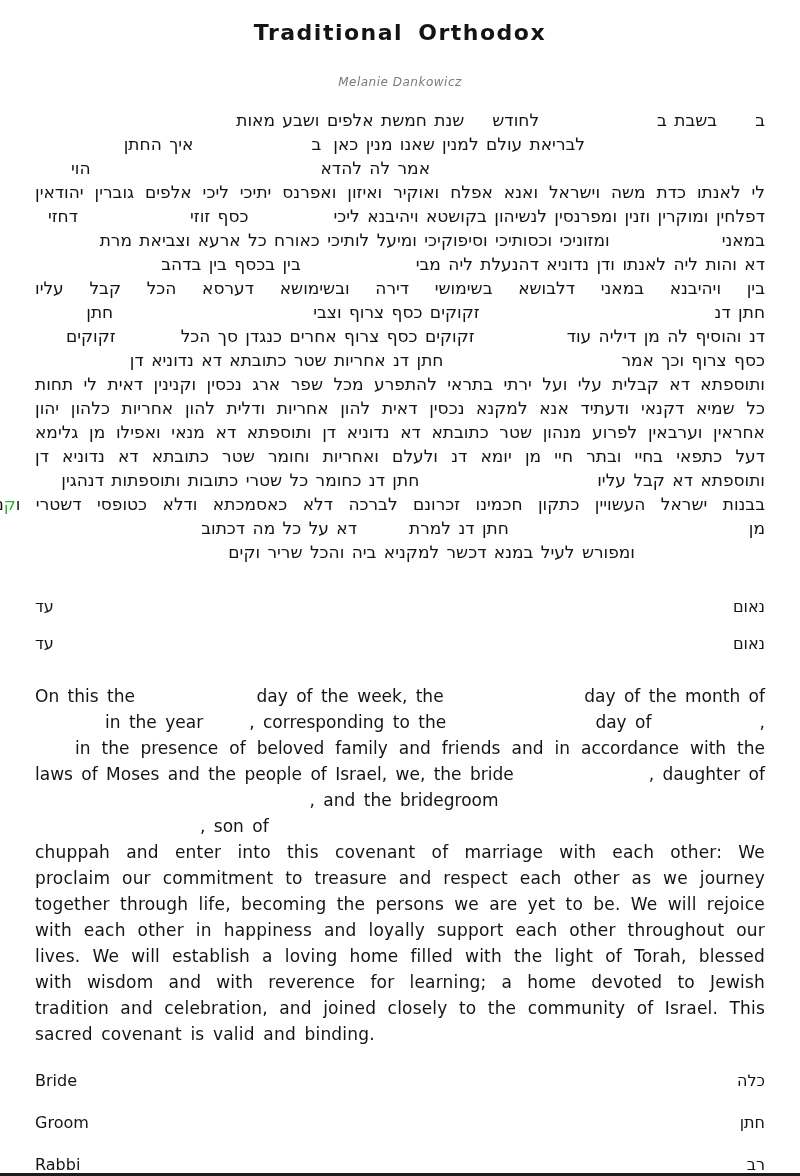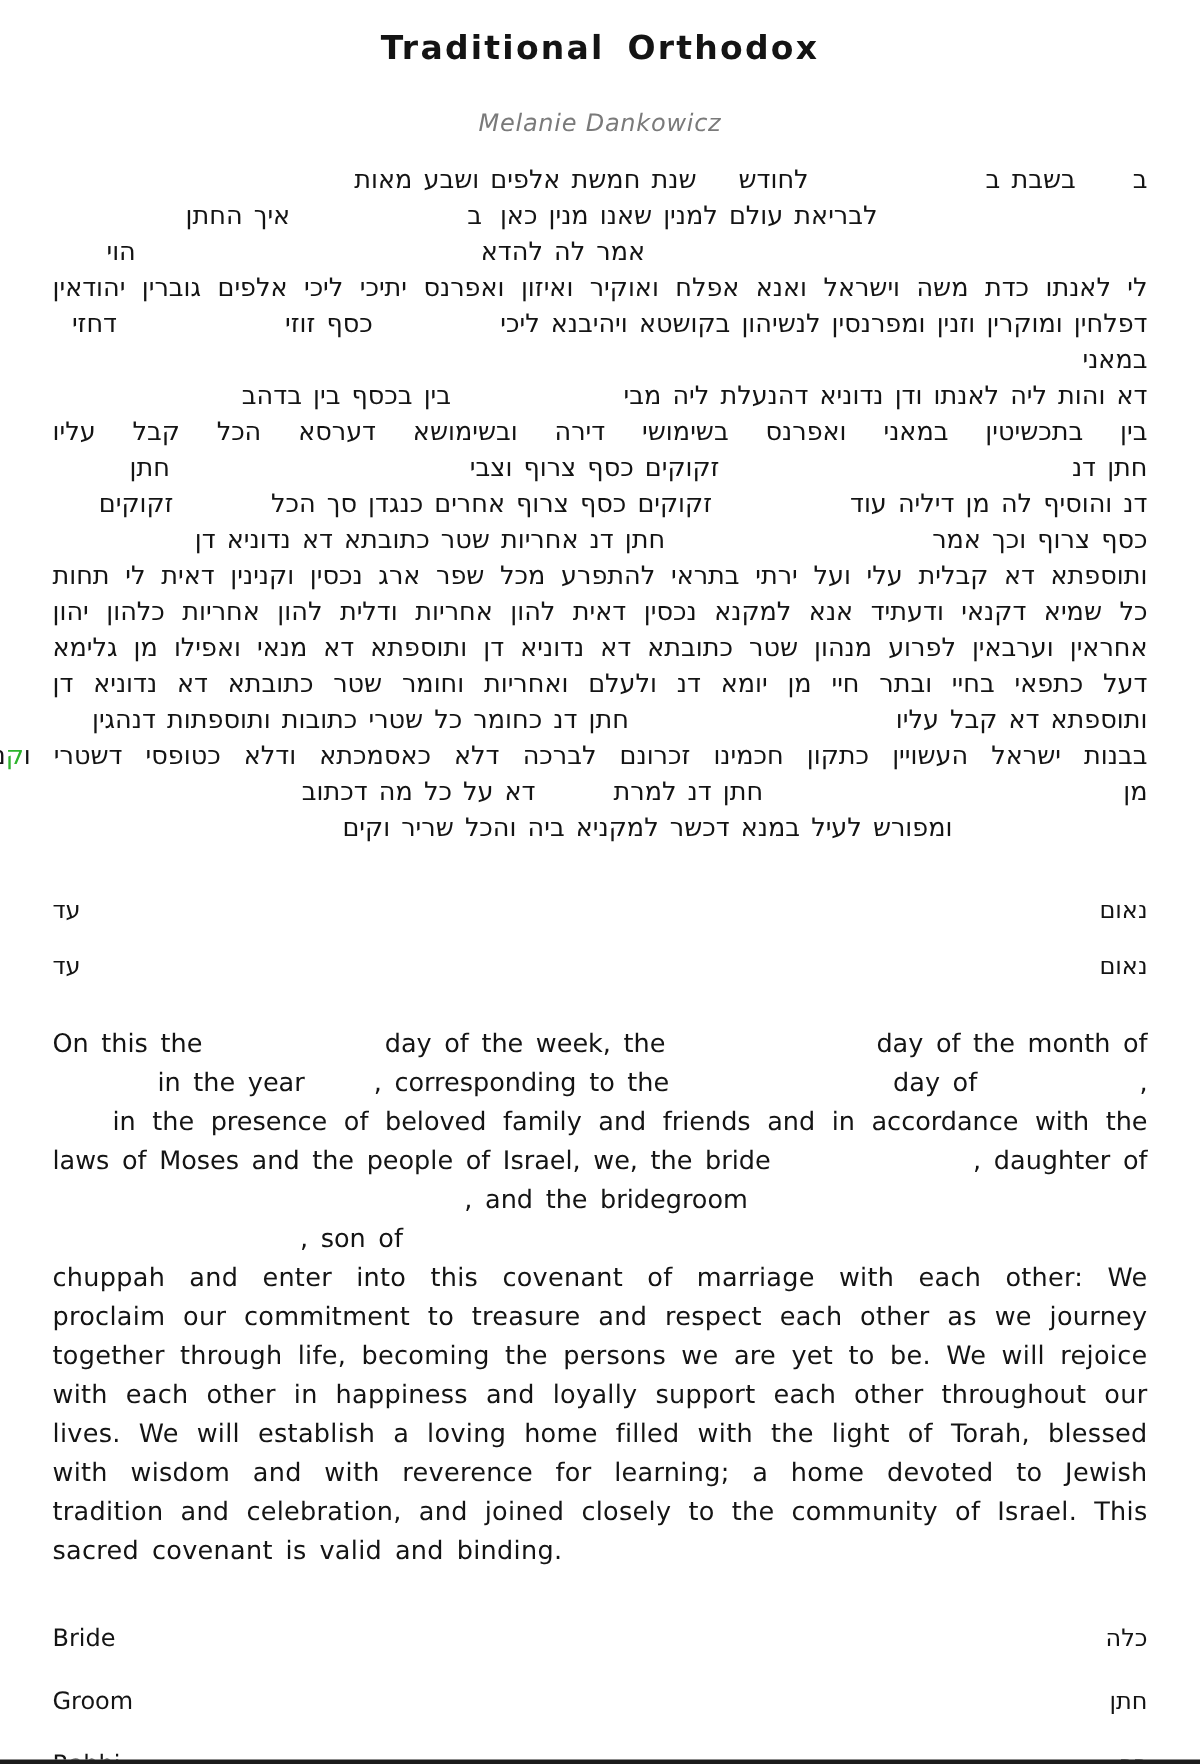--- a/index.html
+++ b/index.html
@@ -7,41 +7,41 @@
     position:relative;width:800px;height:1176px;background:var(--bg,#fff);
     color:var(--text,#141414);overflow:hidden;margin:0 auto;
     font-family:"DejaVu Sans",sans-serif;
     border-bottom:3px solid #1c1c1c;box-sizing:border-box;
   }
   .title{
     text-align:center;margin:20px 35px 17px;font-size:22px;font-weight:bold;
     letter-spacing:1.5px;word-spacing:6px;line-height:26px;
   }
   .byline{
-    text-align:center;margin:26px 35px 2px;font-size:16px;line-height:20px;
+    text-align:center;margin:26px 35px 2px;font-size:12px;line-height:20px;
     color:var(--byline,#7a7a7a);font-style:italic;letter-spacing:0.5px;
   }
   .heb{
     direction:rtl;margin:16px 35px 0;
     font-family:"DejaVu Serif","DejaVu Sans",serif;
     font-size:17px;word-spacing:2px;
   }
   .heb .line{display:flex;height:24px;line-height:24px;align-items:baseline;}
   .t{white-space:pre;flex:0 0 auto;}
   .gap{flex:0 1 auto;}
   .gapf{flex:1 1 30px;}
   .just{flex:1 1 auto;text-align:justify;text-align-last:justify;white-space:normal;}
   .green{color:var(--green,#2db42d);}
   .witness{direction:rtl;margin:24px 35px 0;font-family:"DejaVu Serif","DejaVu Sans",serif;font-size:16px;}
   .witness .line{display:flex;justify-content:space-between;height:37px;line-height:37px;}
   .eng{margin:21px 35px 0;font-size:17px;word-spacing:3px;}
   .eng .line{display:flex;height:26px;line-height:26px;align-items:flex-start;}
   .para{margin-top:0;text-align:justify;line-height:26px;letter-spacing:0.2px;}
   .sigs{margin:24px 35px 0;}
-  .sigs .line{display:flex;justify-content:space-between;height:42px;line-height:20px;font-size:16px;align-items:center;}
+  .sigs .line{display:flex;justify-content:space-between;height:42px;line-height:20px;font-size:16px;align-items:flex-start;}
   .sig-he{font-family:"DejaVu Serif","DejaVu Sans",serif;direction:rtl;}
 </style>
 </head>
 <body>
 
 <div class="page">
   <div class="title">Traditional Orthodox</div>
   <div class="byline">Melanie Dankowicz</div>
 
   <div class="heb">
@@ -74,28 +74,29 @@
       <div class="line">
         <span class="t">דפלחין ומוקרין וזנין ומפרנסין לנשיהון בקושטא ויהיבנא ליכי</span>
         <span class="gap" style="width: 85px;"></span>
         <span class="t">כסף זוזי</span>
         <span class="gap" style="width: 112px;"></span>
         <span class="t">דחזי</span>
       </div>
       <div class="line">
         <span class="t">במאני</span>
         <span class="gap" style="width: 112px;"></span>
+        <span class="t">ומזוניכי וכסותיכי וסיפוקיכי ומיעל לותיכי כאורח כל ארעא וצביאת מרת</span>
       </div>
       <div class="line">
         <span class="t">דא והות ליה לאנתו ודן נדוניא דהנעלת ליה מבי</span>
         <span class="gap" style="width: 115px;"></span>
         <span class="t">בין בכסף בין בדהב</span>
       </div>
       <div class="line">
-        <span class="just">בין בתכשיטין במאני ואפרנס בשימושי דירה ובשימושא דערסא הכל קבל עליו</span>
+        <span class="just">בין ויהיבנא במאני דלבושא בשימושי דירה ובשימושא דערסא הכל קבל עליו</span>
       </div>
       <div class="line">
         <span class="t">חתן דנ</span>
         <span class="gap" style="width: 235px;"></span>
         <span class="t">זקוקים כסף צרוף וצבי</span>
         <span class="gap" style="width: 200px;"></span>
         <span class="t">חתן</span>
       </div>
       <div class="line">
         <span class="t">דנ והוסיף לה מן דיליה עוד</span>

